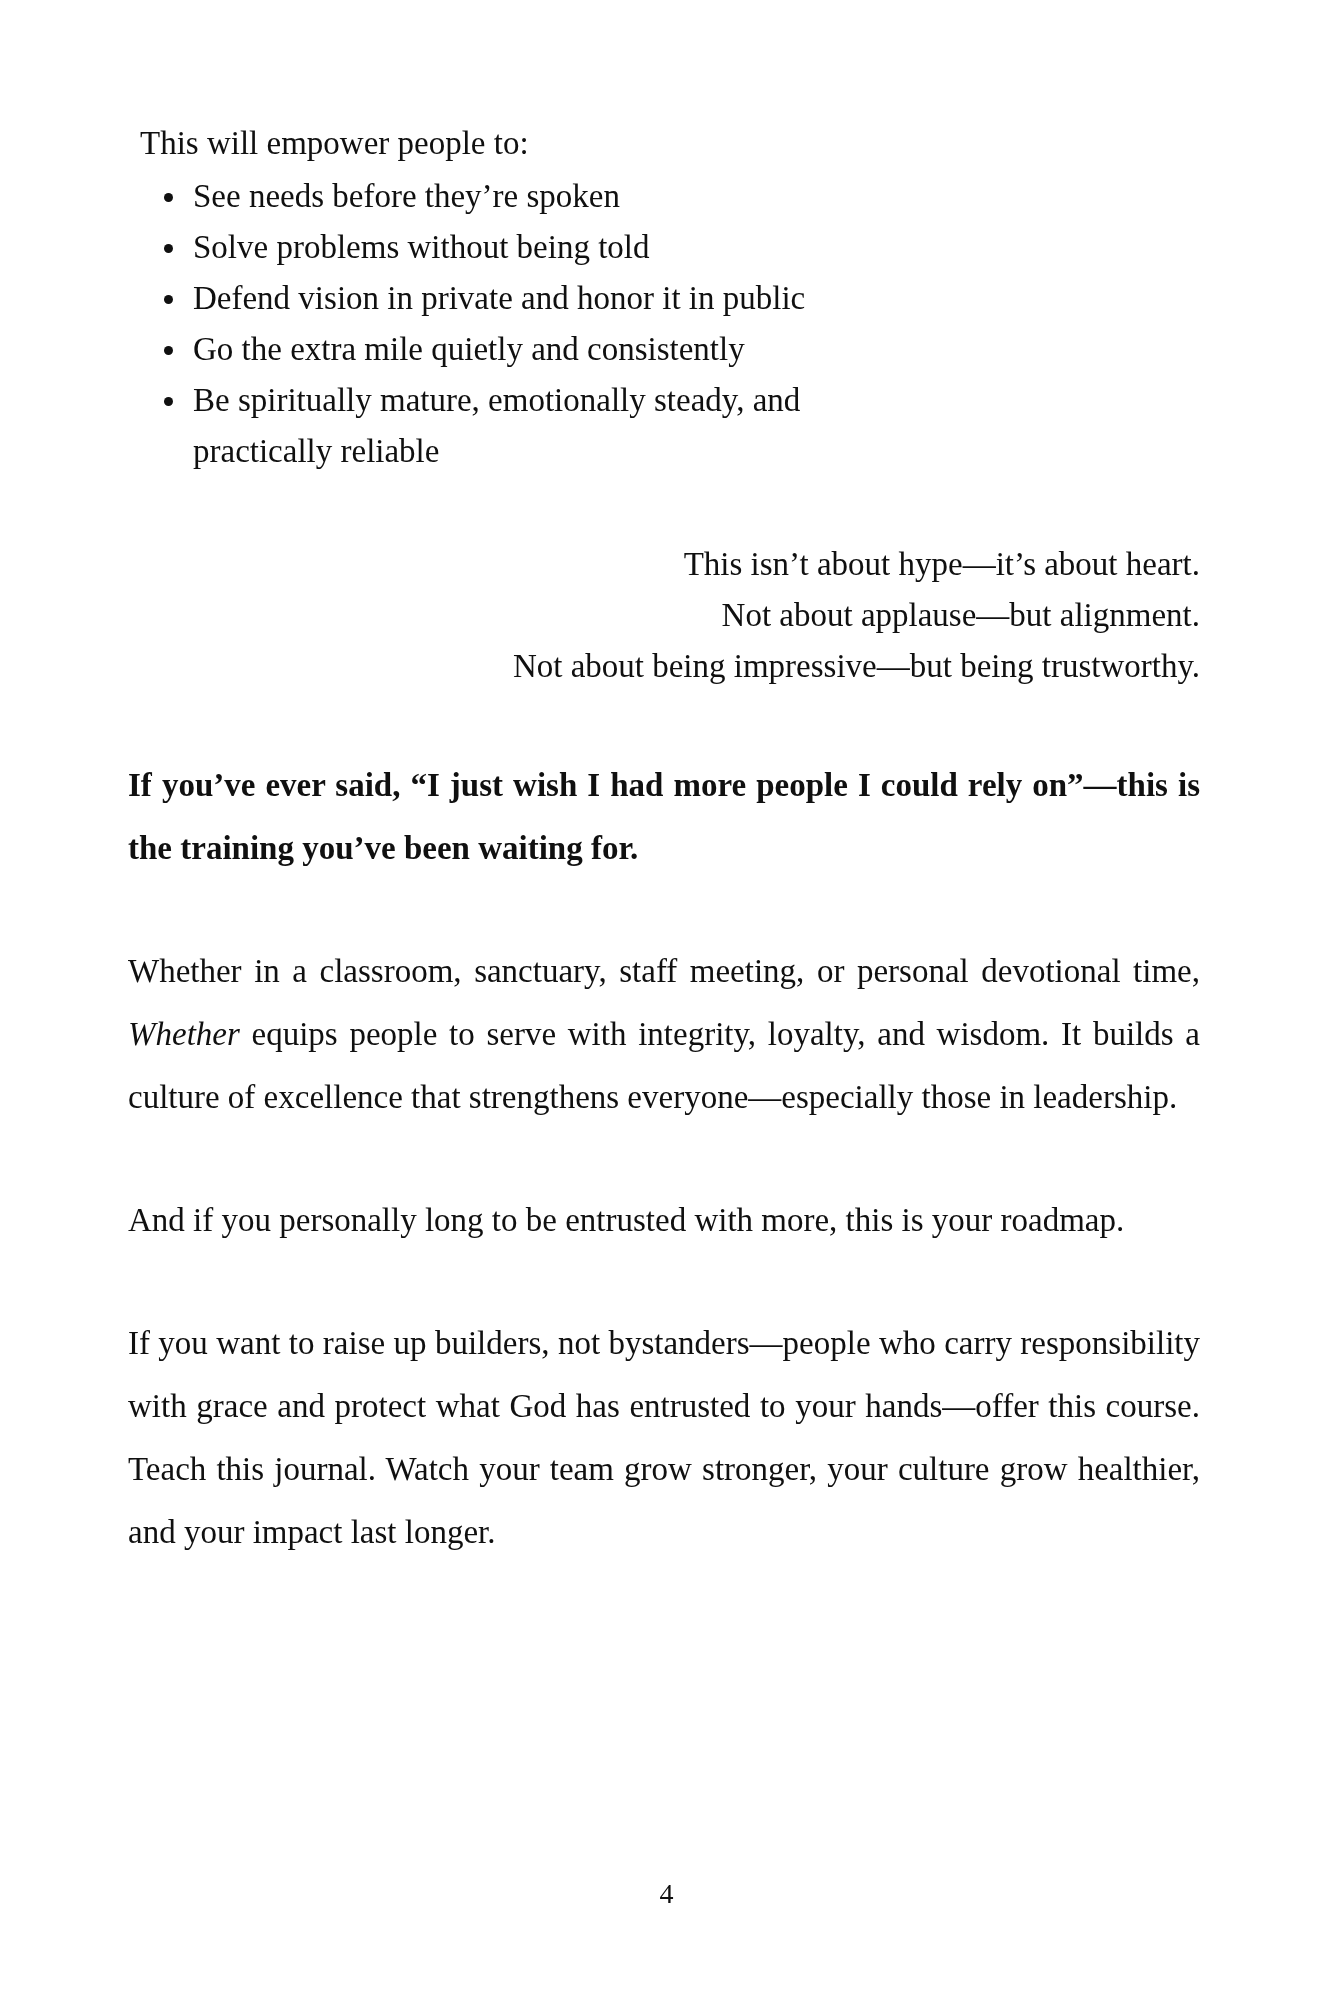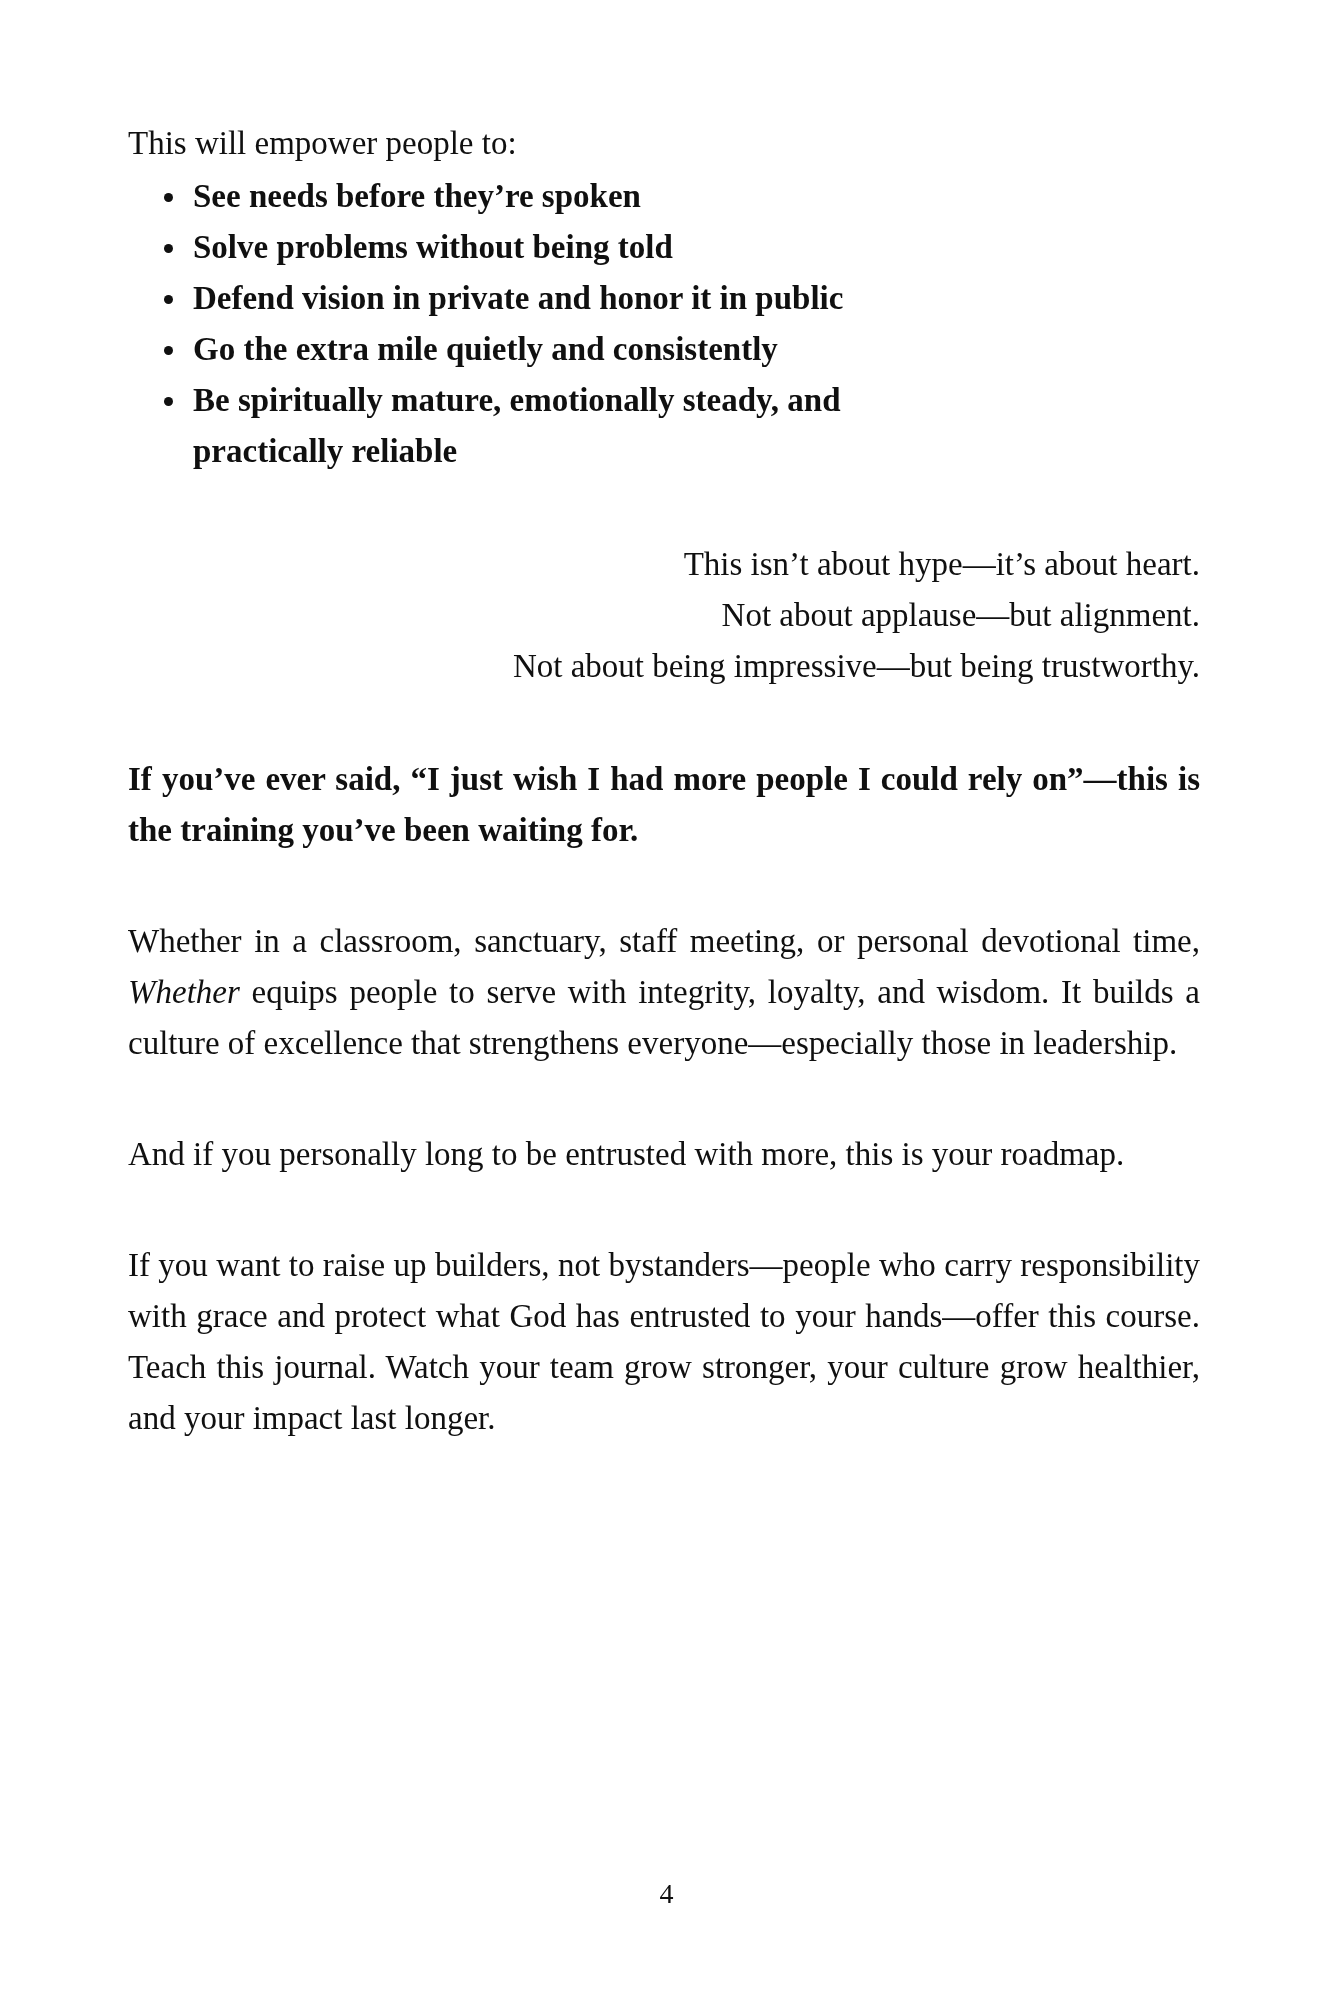--- a/index.html
+++ b/index.html
@@ -29,21 +29,21 @@
   .content {
     position: absolute;
     left: 128px;
     top: 118px;
     width: 1072px;
   }
 
   .intro-line {
     font-size: 33px;
     line-height: 51px;
-    margin: 0 0 2px 0;
+    margin: 0 0 2px 12px;
     text-align: left;
     white-space: nowrap;
   }
 
   ul.bullet-list {
     list-style: none;
     margin: 0;
     padding: 0;
   }
 
@@ -63,38 +63,37 @@
     width: 9px;
     height: 9px;
     background: #101010;
     border-radius: 50%;
     margin-top: 22px;
   }
 
   li .li-wrap {
     display: block;
     max-width: 730px;
-    font-weight: bold;
   }
 
   .short-block {
     margin-top: 62px;
   }
 
   .short-line {
     font-size: 33px;
     line-height: 51px;
     margin: 0;
     text-align: right;
     white-space: nowrap;
   }
 
   .para {
     font-size: 33px;
-    line-height: 51px;
+    line-height: 63px;
     margin: 0;
     text-align: justify;
     text-justify: inter-word;
     hyphens: none;
   }
 
   .bold-para {
     margin-top: 62px;
     font-weight: bold;
   }

